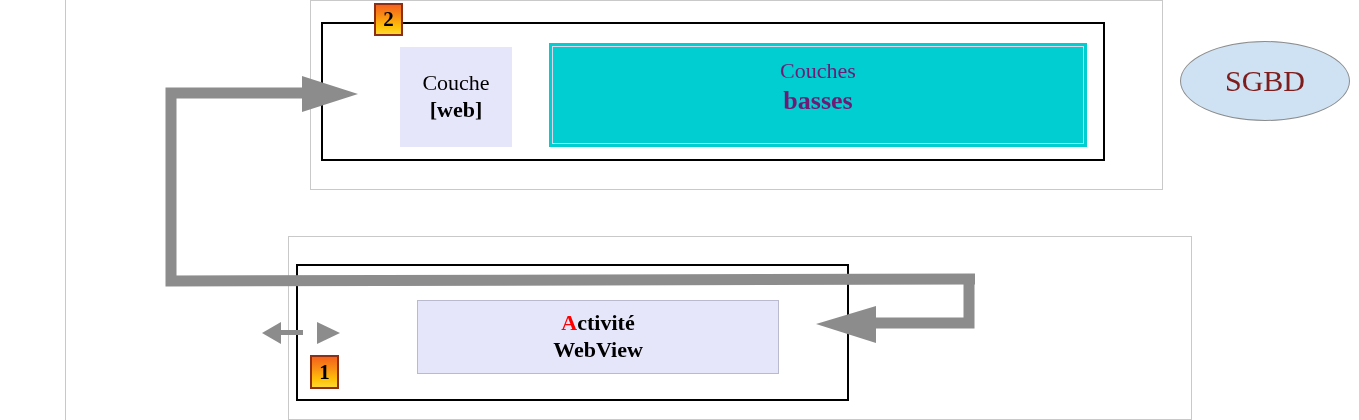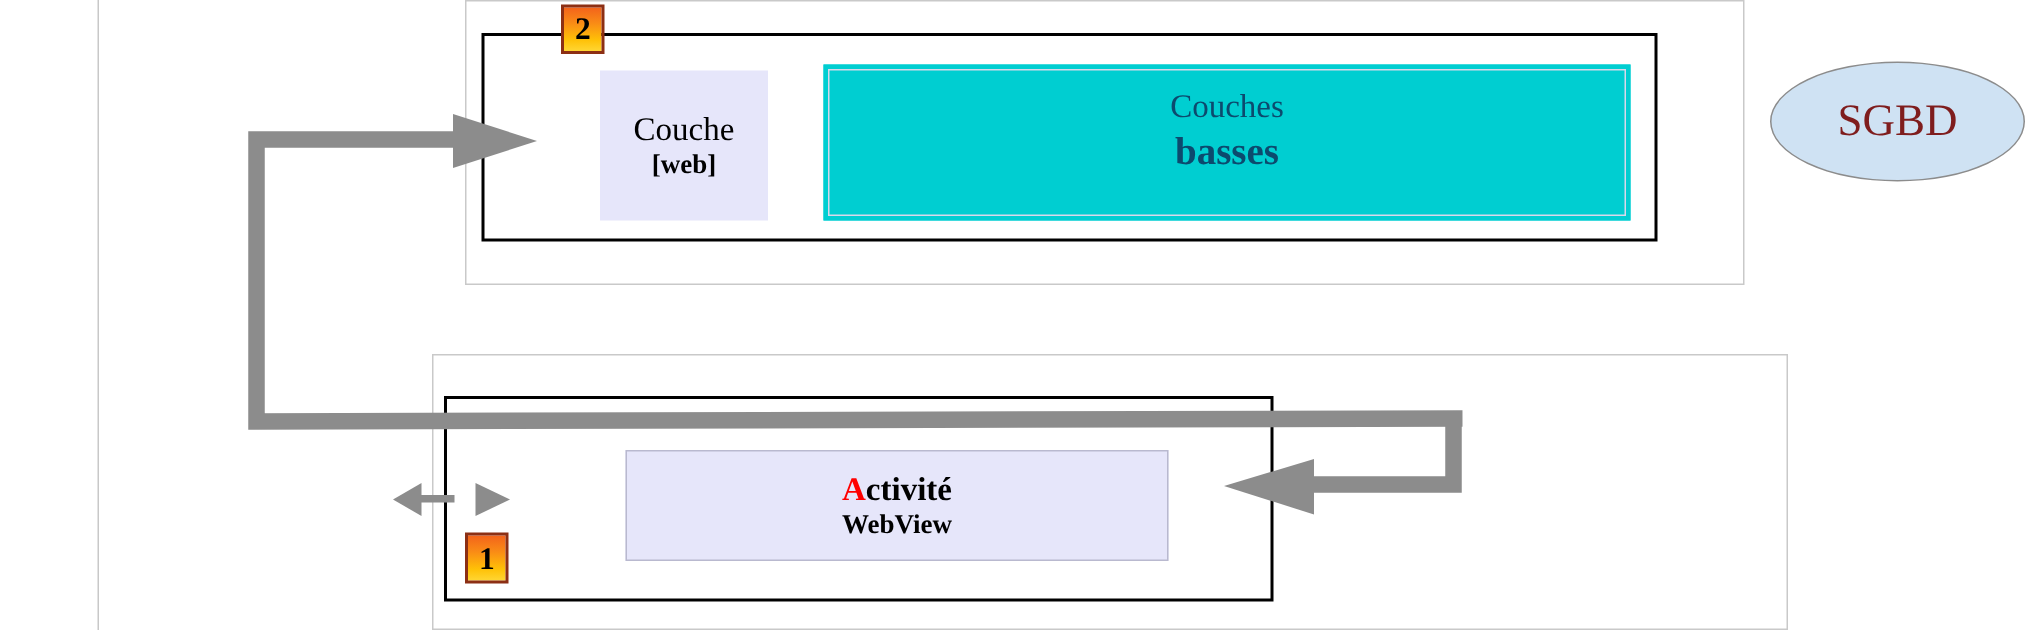--- a/index.html
+++ b/index.html
@@ -52,37 +52,37 @@
     flex-direction: column;
     align-items: center;
     justify-content: center;
     line-height: 1.22;
     color: #000000;
   }
   .lav-box.bordered {
     border: 1px solid #b9b9cf;
   }
   .lav-line-1 { font-size: 22px; font-weight: normal; }
-  .lav-line-2 { font-size: 18px; font-weight: bold; }
+  .lav-line-2 { font-size: 22px; font-weight: bold; }
 
   
   .cyan-box {
     position: absolute;
     background: #00ced1;
     border: 3px solid #00ced1;
     outline: 1px solid #d8d8ea;
     outline-offset: -4px;
     box-sizing: border-box;
     display: flex;
     flex-direction: column;
     align-items: center;
     justify-content: flex-start;
     padding-top: 12px;
     line-height: 1.22;
-    color: #0c4a6e;
+    color: #701a75;
   }
   .cyan-line-1 { font-size: 22px; font-weight: normal; }
   .cyan-line-2 { font-size: 26px; font-weight: bold; }
 
   
   .ellipse {
     position: absolute;
     border-radius: 50%;
     border: 1px solid #8c8c8c;
     box-sizing: border-box;

